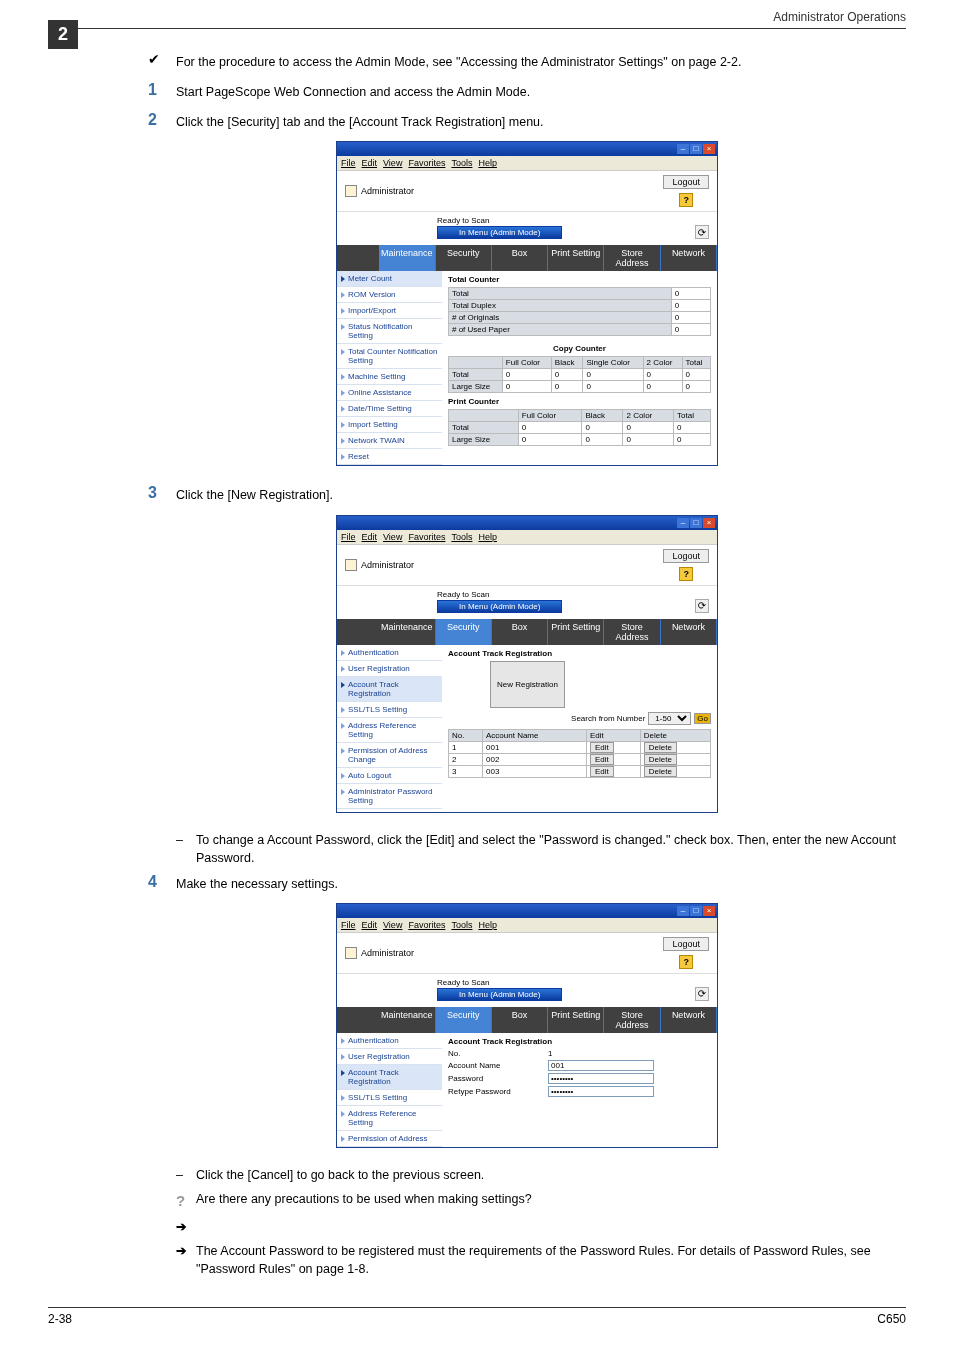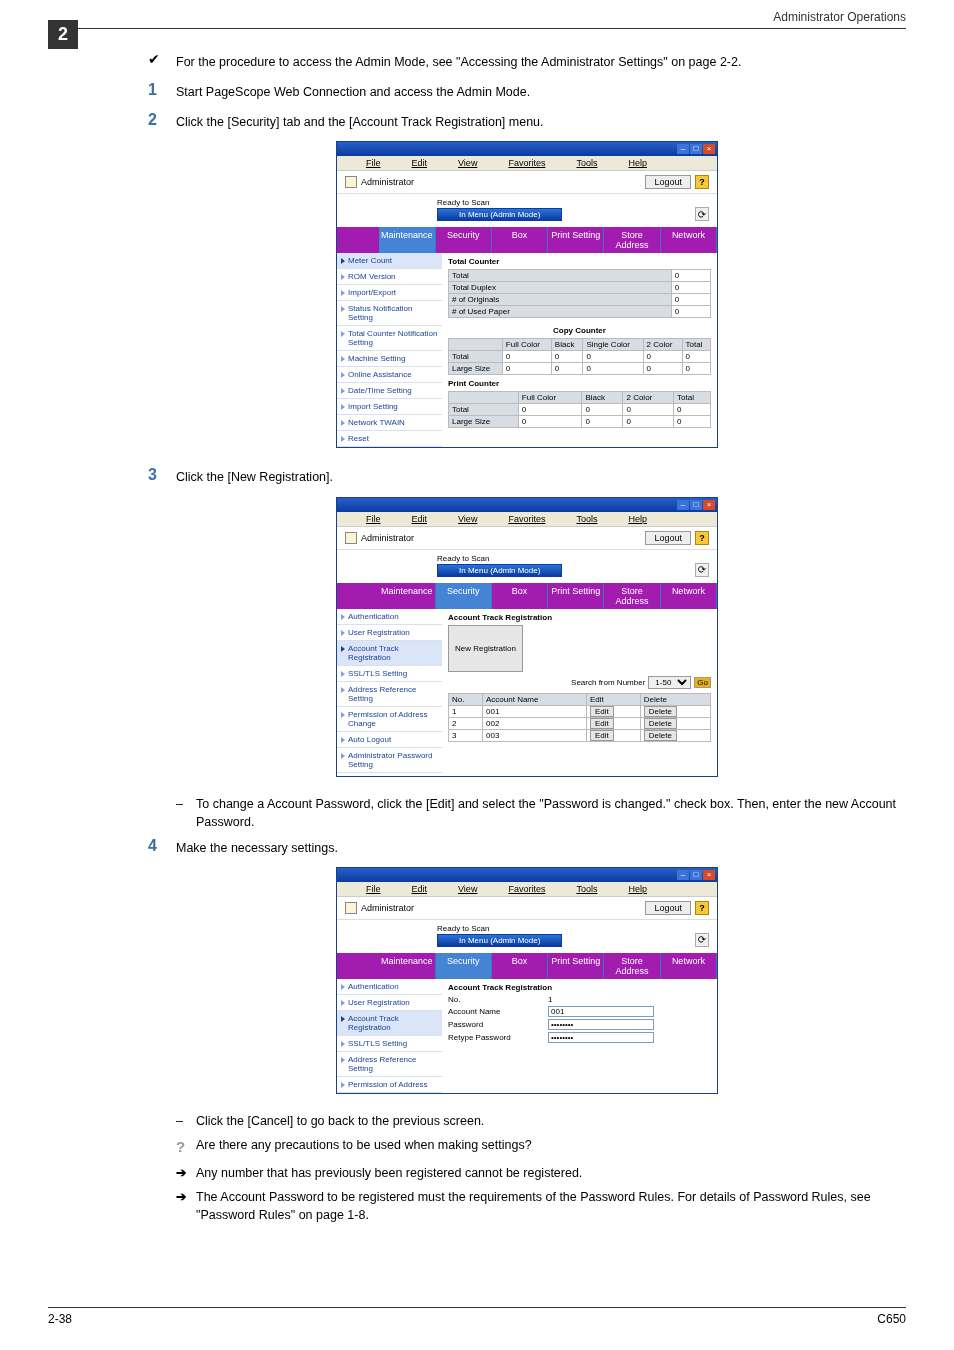--- a/index.html
+++ b/index.html
@@ -128,34 +128,34 @@
   .win-close { background: #d94a2b; }
 
   .win-menubar {
     display: flex;
     gap: 6px;
     padding: 2px 4px;
     background: #ece9d8;
     border-bottom: 1px solid #ccc;
     font-size: 9px;
   }
-  .win-menubar span { text-decoration: underline; margin-left: 25px; }
+  .win-menubar span { text-decoration: underline; }
 
   .admin-header {
     display: flex;
     justify-content: space-between;
     align-items: center;
     padding: 4px 8px;
     border-bottom: 1px solid #ddd;
   }
   .admin-left { display:flex; align-items:center; gap:4px; }
   .admin-ico {
     width:10px;height:10px;border:1px solid #888;background:#fff3d6;
   }
-  .logout-row { display:flex; gap:4px; align-items:center; }
+  .logout-row { display:flex; gap:4px; align-items:center;flex-direction:column; }
   .logout-btn {
     background:#eee; border:1px solid #999; padding:1px 8px; font-size:9px;
   }
   .help-btn {
     width:12px;height:12px;background:#f6c93b;border:1px solid #b58800;
     text-align:center;line-height:12px;font-size:9px;font-weight:bold;
   }
 
   .status-row {
     padding: 4px 8px 6px 100px;
@@ -166,21 +166,21 @@
     background:linear-gradient(#2a74d8,#0b3ba0); color:#fff; padding:1px 21px;
     border:1px solid #0b3ba0; display:inline-block; margin-top:1px;
   }
   .refresh-ico {
     width:12px;height:12px;border:1px solid #aaa;background:#f0f0f0;
     display:flex;align-items:center;justify-content:center;font-size:10px;
   }
 
   .tabs-row {
     display:flex;
-    background:#a21caf;
+    background:#404040;
     color:#fff;
     font-size:9px;
     text-align:center;
     padding-left:42px;
   }
   .tabs-row > div {
     flex:1; padding:3px 2px; border-right:1px solid #3a73c8;
   }
   .tabs-row .active {
     background:#4584d4;
@@ -218,20 +218,21 @@
   }
   table.tiny td, table.tiny th {
     border:1px solid #bbb; padding:1px 3px; text-align:left;
   }
   table.tiny th { background:#d8dde4; font-weight:normal; }
   table.tiny .lbl { background:#d8dde4; }
 
   .newreg-btn {
     background:#e6e6e6; border:1px solid #999; padding:18px 6px; font-size:8px;
     display:inline-block;
+    margin-left:42px;
   }
   .search-row {
     display:flex; justify-content:flex-end; gap:3px; margin:4px 0; align-items:center;
   }
   .search-row select,.search-row .go-btn {
     font-size:8px; padding:0 2px; border:1px solid #999;
   }
   .go-btn { background:#eab308; padding:1px 4px;}
 
   .acct-table {
@@ -673,21 +674,20 @@
     <div class="sub-step sub-step-row">
       <span class="sub-dash">–</span>
       <span>Click the [Cancel] to go back to the previous screen.</span>
     </div>
     <div class="sub-step sub-step-row">
       <span class="sub-qmark">?</span>
       <span>Are there any precautions to be used when making settings?</span>
     </div>
     <div class="sub-step sub-step-row">
       <span class="sub-arrow">➔</span>
-      <span>Any number that has previously been registered cannot be registered.</span>
     </div>
     <div class="sub-step sub-step-row" style="margin-top:6px;">
       <span class="sub-arrow">➔</span>
       <span>The Account Password to be registered must the requirements of the Password Rules. For details of Password Rules, see "Password Rules" on page 1-8.</span>
     </div>
 
   </div>
 
   <div class="footer">
     <span>2-38</span>

